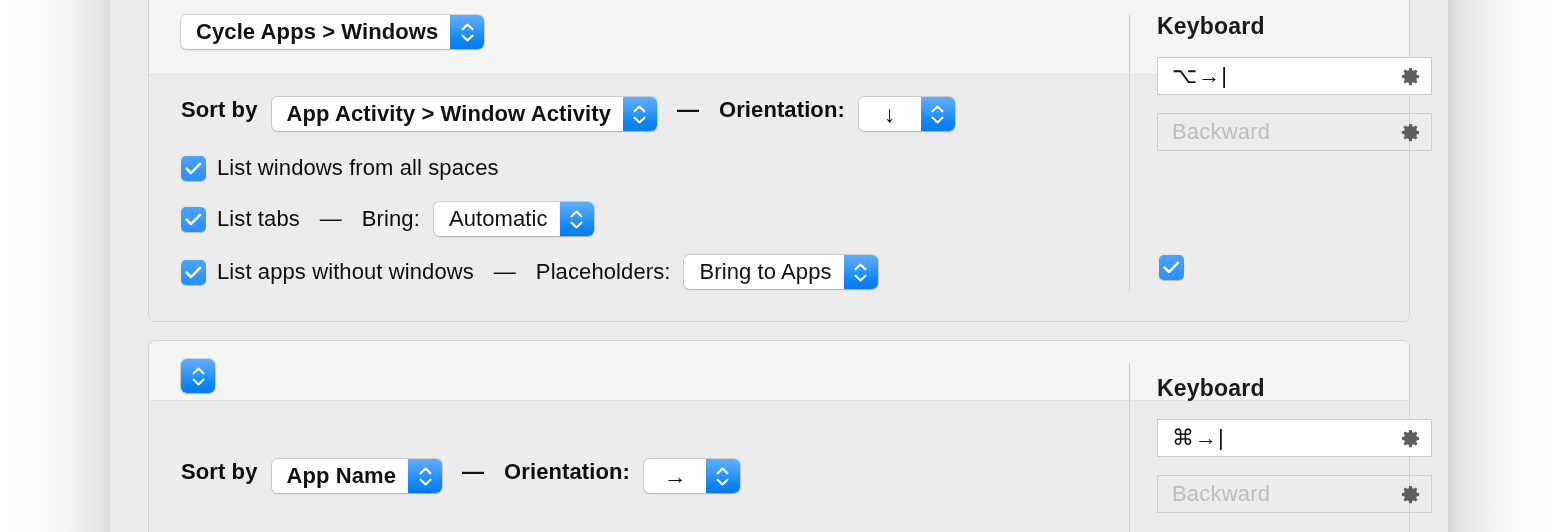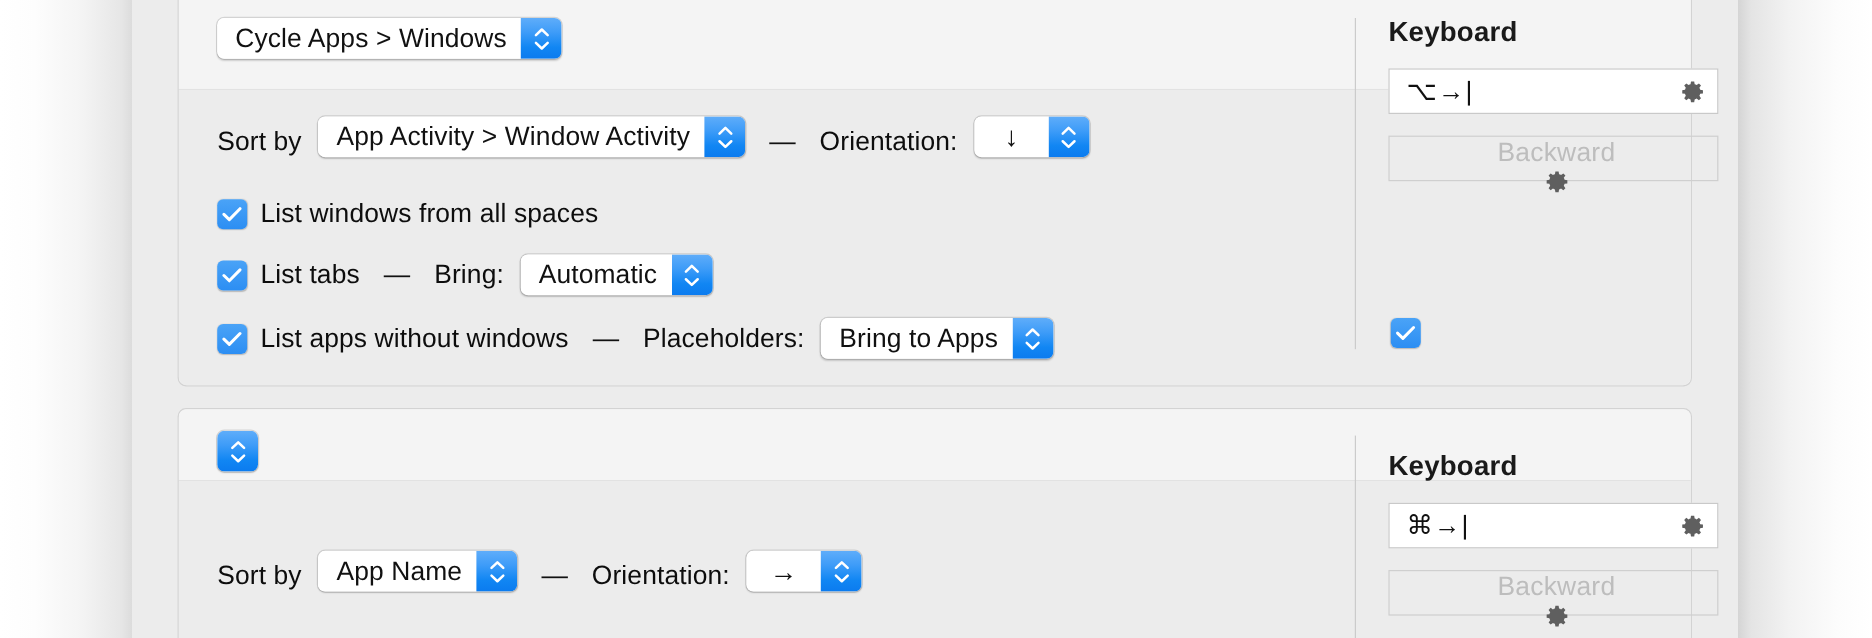--- a/index.html
+++ b/index.html
@@ -137,31 +137,31 @@
   }
   .dash {
     font-size: 22px;
     color: #111111;
   }
 
   
   .row {
     position: absolute;
     display: flex;
-    align-items: flex-end;
+    align-items: flex-start;
     white-space: nowrap;
+    font-weight: bold;
   }
 
   
   .cbrow {
     position: absolute;
     display: flex;
     align-items: center;
     white-space: nowrap;
-    margin-top: 10px;
   }
   .checkbox {
     width: 25px; height: 25px;
     border-radius: 5px;
     background: linear-gradient(to bottom, #4aa3f7 0%, #2c8ef3 100%);
     box-shadow: 0 0.5px 1px rgba(0,0,0,0.22);
     display: inline-flex;
     align-items: center;
     justify-content: center;
     flex: 0 0 25px;
@@ -183,21 +183,20 @@
     justify-content: space-between;
     width: 275px;
     height: 38px;
     padding: 0 9px 0 14px;
     background: #ffffff;
     border: 1px solid #c9c9c9;
   }
   .shortcut-field.empty {
     background: transparent;
     border-color: #cfcfcf;
-    flex-direction: column;
   }
   .shortcut-text {
     font-size: 22px;
     color: #111111;
     letter-spacing: 1px;
     white-space: nowrap;
   }
   .shortcut-text.placeholder {
     color: #bdbdbd;
     letter-spacing: 0.2px;

